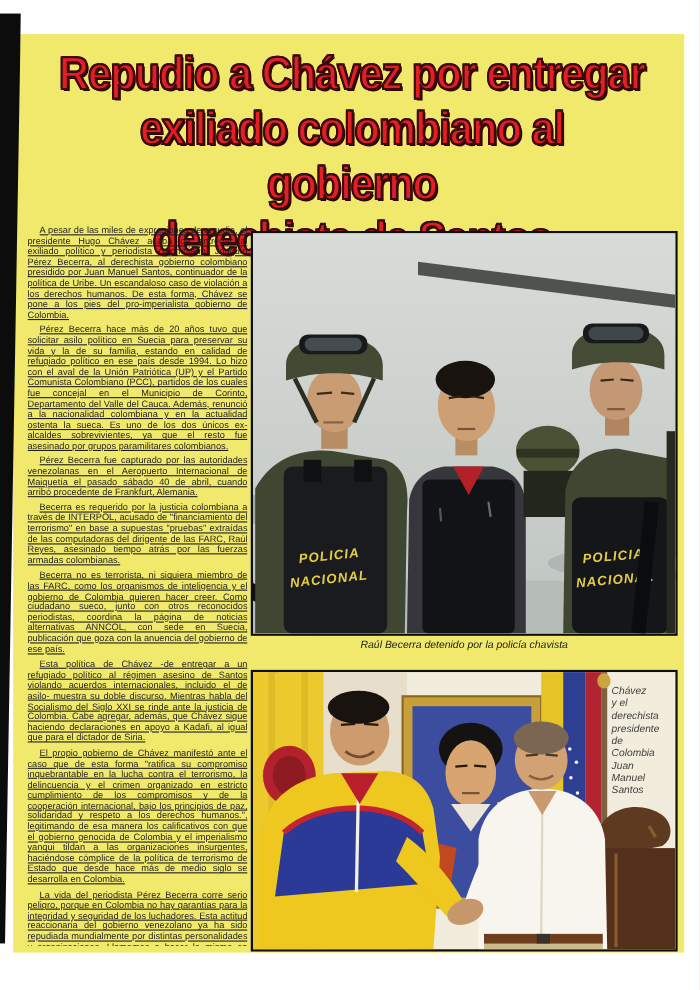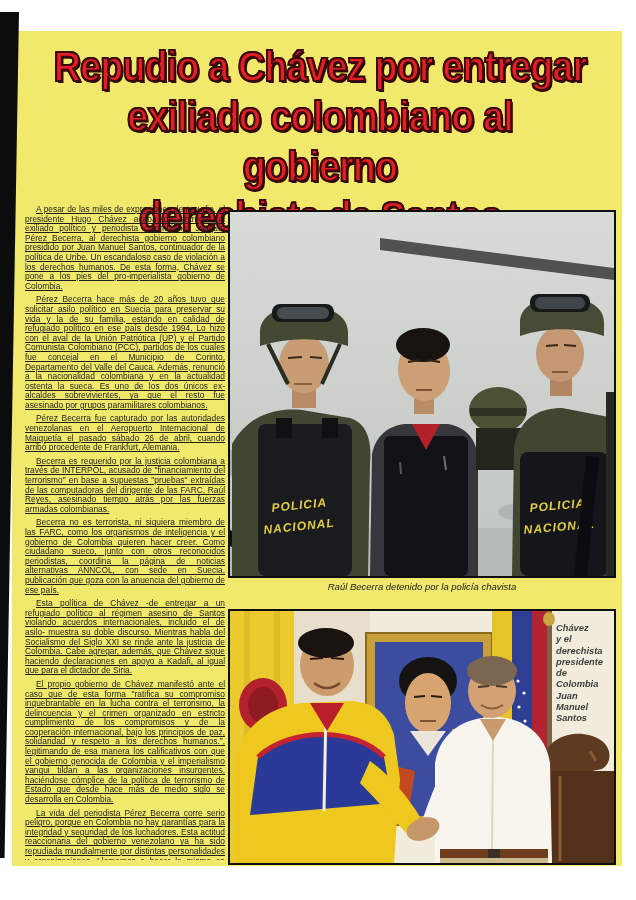--- a/index.html
+++ b/index.html
@@ -41,41 +41,41 @@
   .photo svg{display:block;}
   .photo-top{left:228px;top:210px;width:388px;height:368px;}
   .caption-top{
     position:absolute;left:228px;top:581px;width:388px;text-align:center;
     font-style:italic;font-size:9.5px;color:#1c1c1c;z-index:2;
   }
   .photo-bottom{left:228px;top:609px;width:388px;height:256px;}
   .side-note{
     position:absolute;right:6px;top:12px;width:52px;
     font-style:italic;font-size:9.3px;line-height:11.3px;color:#3f3f3f;
-    white-space:pre-line;z-index:4;font-weight:bold;
+    white-space:pre-line;z-index:4;
   }
   .vest-label{
     font-family:"Liberation Sans", sans-serif;font-weight:bold;font-style:italic;
     fill:#e3cd45;font-size:12px;letter-spacing:1px;
   }
 </style>
 </head>
 <body>
 
 <div class="page"></div>
 <div class="black-edge"></div>
 
 <div class="headline">Repudio a Chávez por entregar
 exiliado colombiano al gobierno
 derechista de Santos</div>
 
 <div class="column">
   <p>A pesar de las miles de expresiones de repudio, el presidente Hugo Chávez acaba de entregar al exiliado político y periodista colombiano, Joaquín Pérez Becerra, al derechista gobierno colombiano presidido por Juan Manuel Santos, continuador de la política de Uribe. Un escandaloso caso de violación a los derechos humanos. De esta forma, Chávez se pone a los pies del pro-imperialista gobierno de Colombia.</p>
   <p>Pérez Becerra hace más de 20 años tuvo que solicitar asilo político en Suecia para preservar su vida y la de su familia, estando en calidad de refugiado político en ese país desde 1994. Lo hizo con el aval de la Unión Patriótica (UP) y el Partido Comunista Colombiano (PCC), partidos de los cuales fue concejal en el Municipio de Corinto, Departamento del Valle del Cauca. Además, renunció a la nacionalidad colombiana y en la actualidad ostenta la sueca. Es uno de los dos únicos ex-alcaldes sobrevivientes, ya que el resto fue asesinado por grupos paramilitares colombianos.</p>
-  <p>Pérez Becerra fue capturado por las autoridades venezolanas en el Aeropuerto Internacional de Maiquetía el pasado sábado 26 de abril, cuando arribó procedente de Frankfurt, Alemania.</p>
+  <p>Pérez Becerra fue capturado por las autoridades venezolanas en el Aeropuerto Internacional de Maiquetía el pasado sábado 40 de abril, cuando arribó procedente de Frankfurt, Alemania.</p>
   <p>Becerra es requerido por la justicia colombiana a través de INTERPOL, acusado de "financiamiento del terrorismo" en base a supuestas "pruebas" extraídas de las computadoras del dirigente de las FARC, Raúl Reyes, asesinado tiempo atrás por las fuerzas armadas colombianas.</p>
   <p>Becerra no es terrorista, ni siquiera miembro de las FARC, como los organismos de inteligencia y el gobierno de Colombia quieren hacer creer. Como ciudadano sueco, junto con otros reconocidos periodistas, coordina la página de noticias alternativas ANNCOL, con sede en Suecia, publicación que goza con la anuencia del gobierno de ese país.</p>
   <p>Esta política de Chávez -de entregar a un refugiado político al régimen asesino de Santos violando acuerdos internacionales, incluido el de asilo- muestra su doble discurso. Mientras habla del Socialismo del Siglo XXI se rinde ante la justicia de Colombia. Cabe agregar, además, que Chávez sigue haciendo declaraciones en apoyo a Kadafi, al igual que para el dictador de Siria.</p>
   <p>El propio gobierno de Chávez manifestó ante el caso que de esta forma "ratifica su compromiso inquebrantable en la lucha contra el terrorismo, la delincuencia y el crimen organizado en estricto cumplimiento de los compromisos y de la cooperación internacional, bajo los principios de paz, solidaridad y respeto a los derechos humanos.", legitimando de esa manera los calificativos con que el gobierno genocida de Colombia y el imperialismo yanqui tildan a las organizaciones insurgentes, haciéndose cómplice de la política de terrorismo de Estado que desde hace más de medio siglo se desarrolla en Colombia.</p>
   <p>La vida del periodista Pérez Becerra corre serio peligro, porque en Colombia no hay garantías para la integridad y seguridad de los luchadores. Esta actitud reaccionaria del gobierno venezolano ya ha sido repudiada mundialmente por distintas personalidades y organizaciones. Llamamos a hacer lo mismo en Argentina, recogiendo pronunciamientos de aquellos que defiendan las libertades democráticas, personalidades, organizaciones políticas, sindicales, sociales, estudiantiles y de derechos humanos.</p>
 </div>
 
 <div class="photo photo-top">
   <svg width="384" height="364" viewBox="0 0 384 364">
     <defs>

